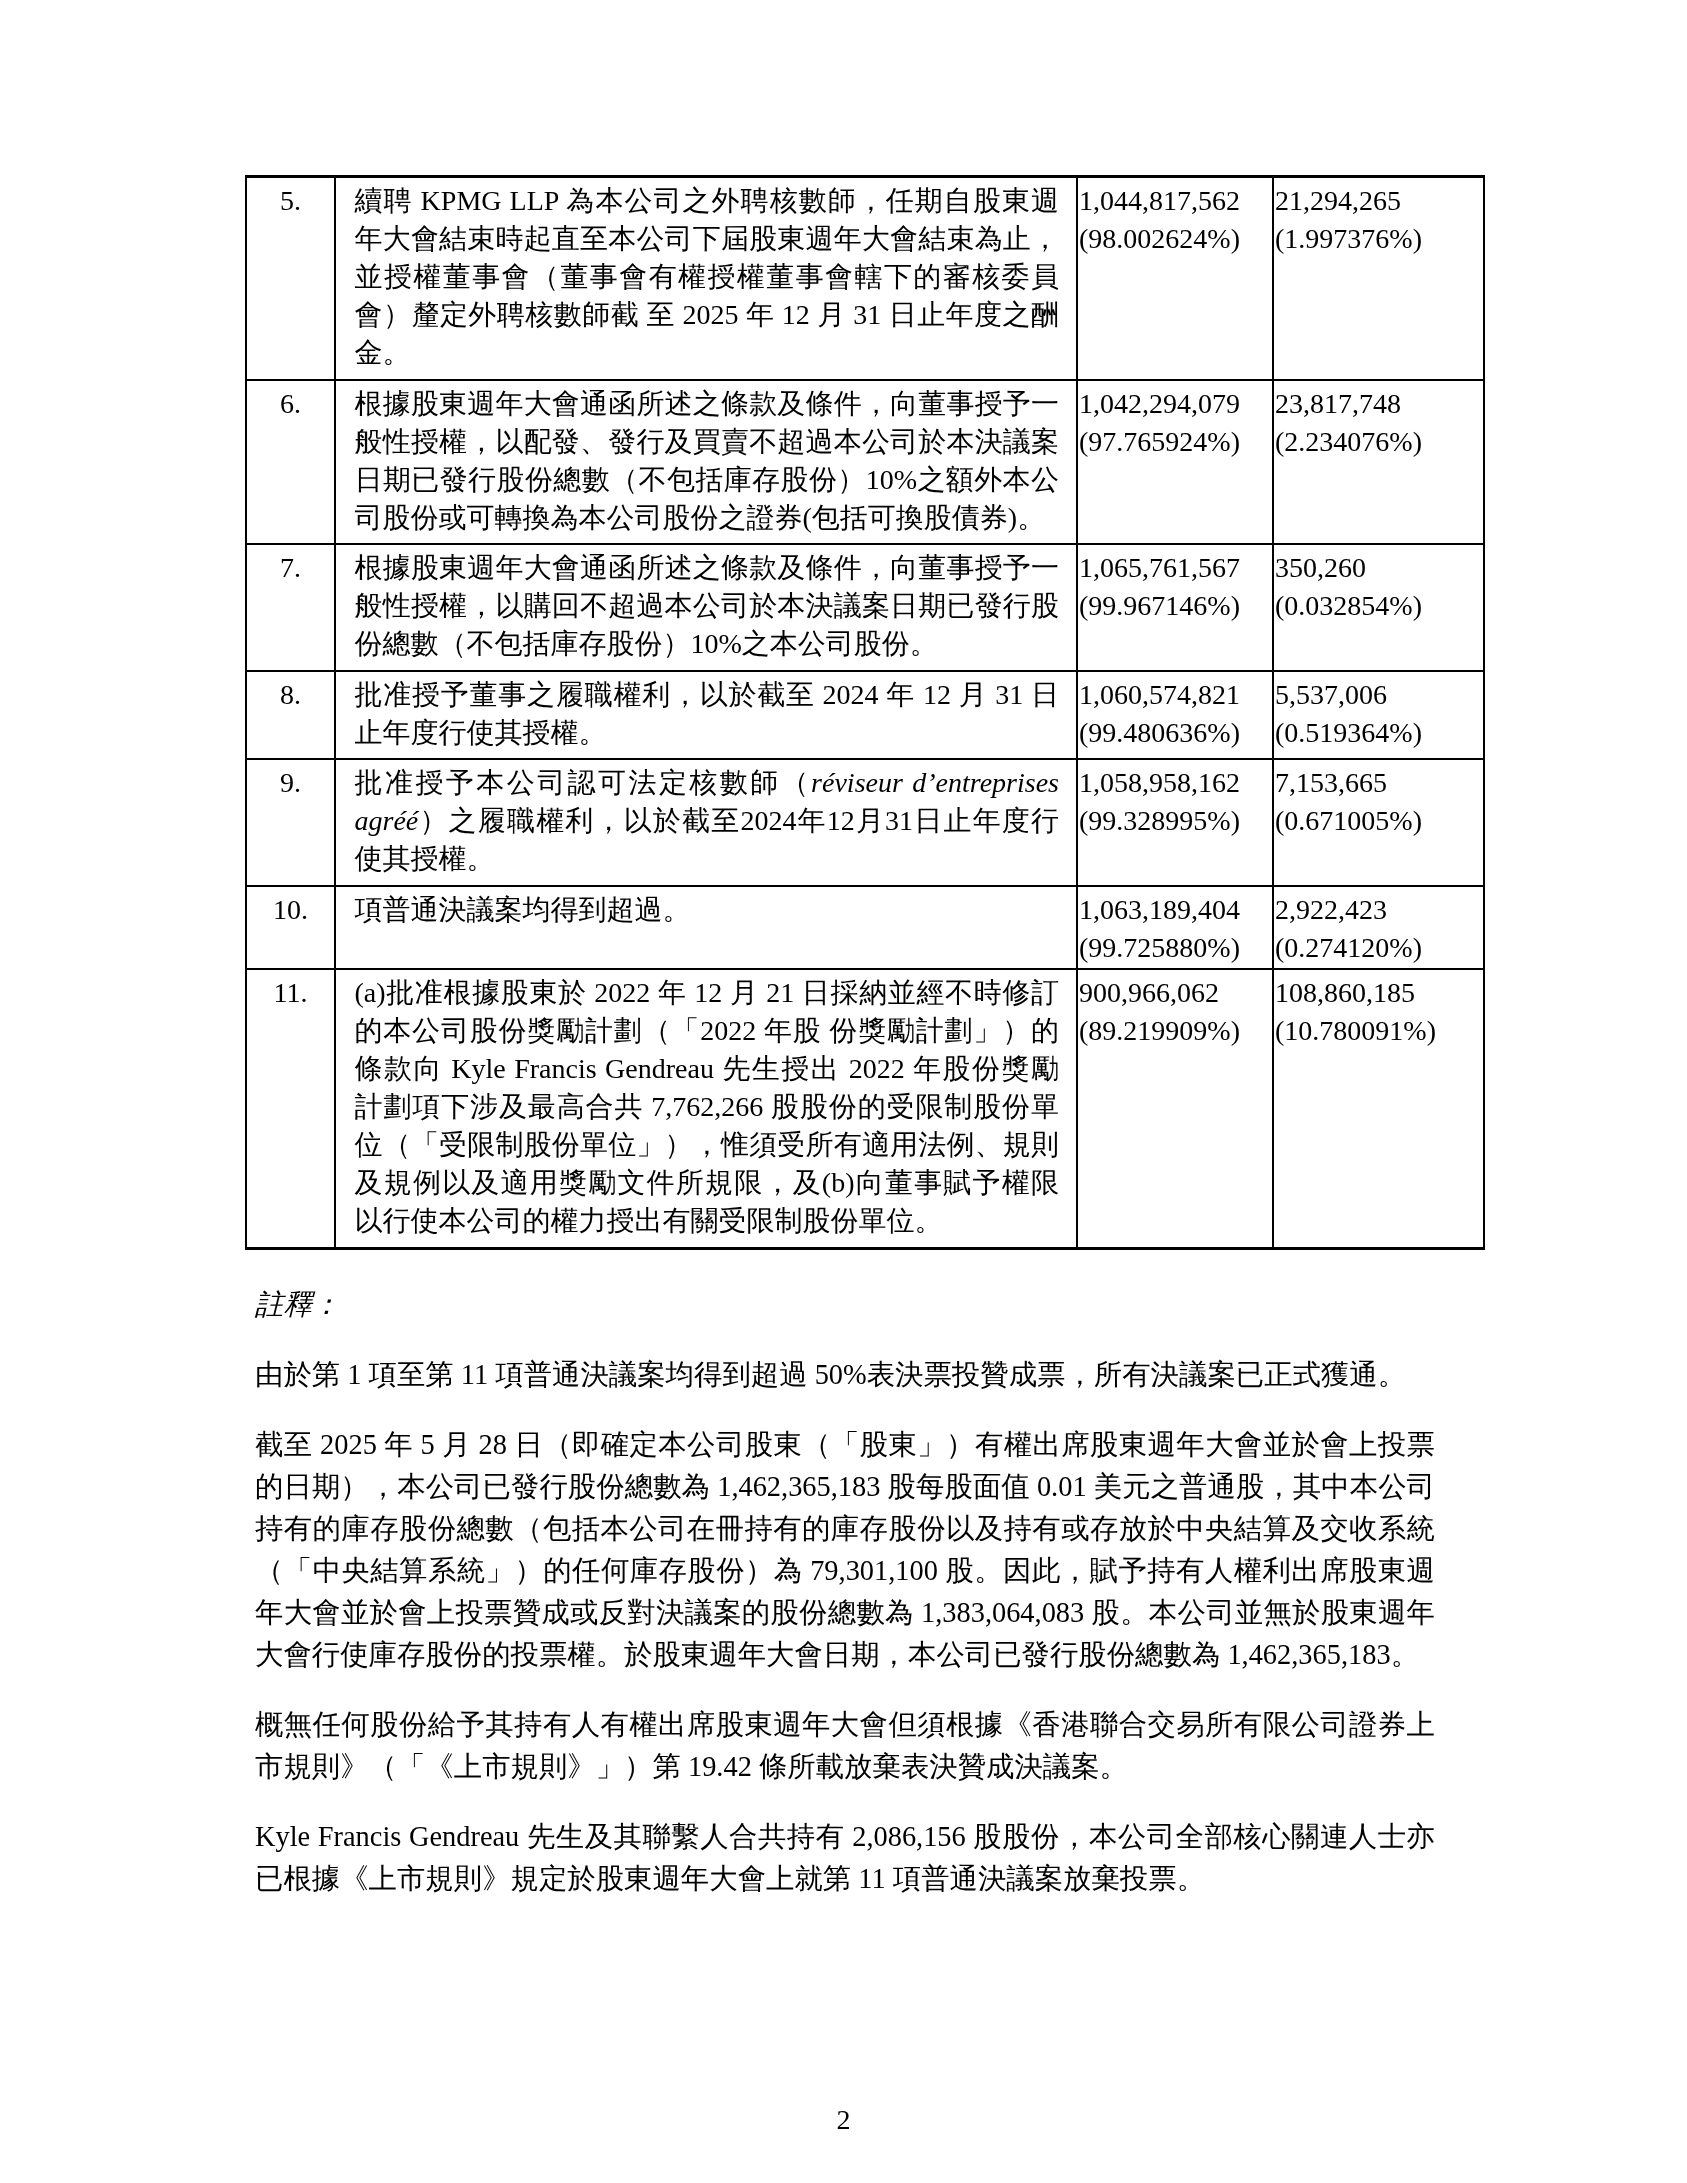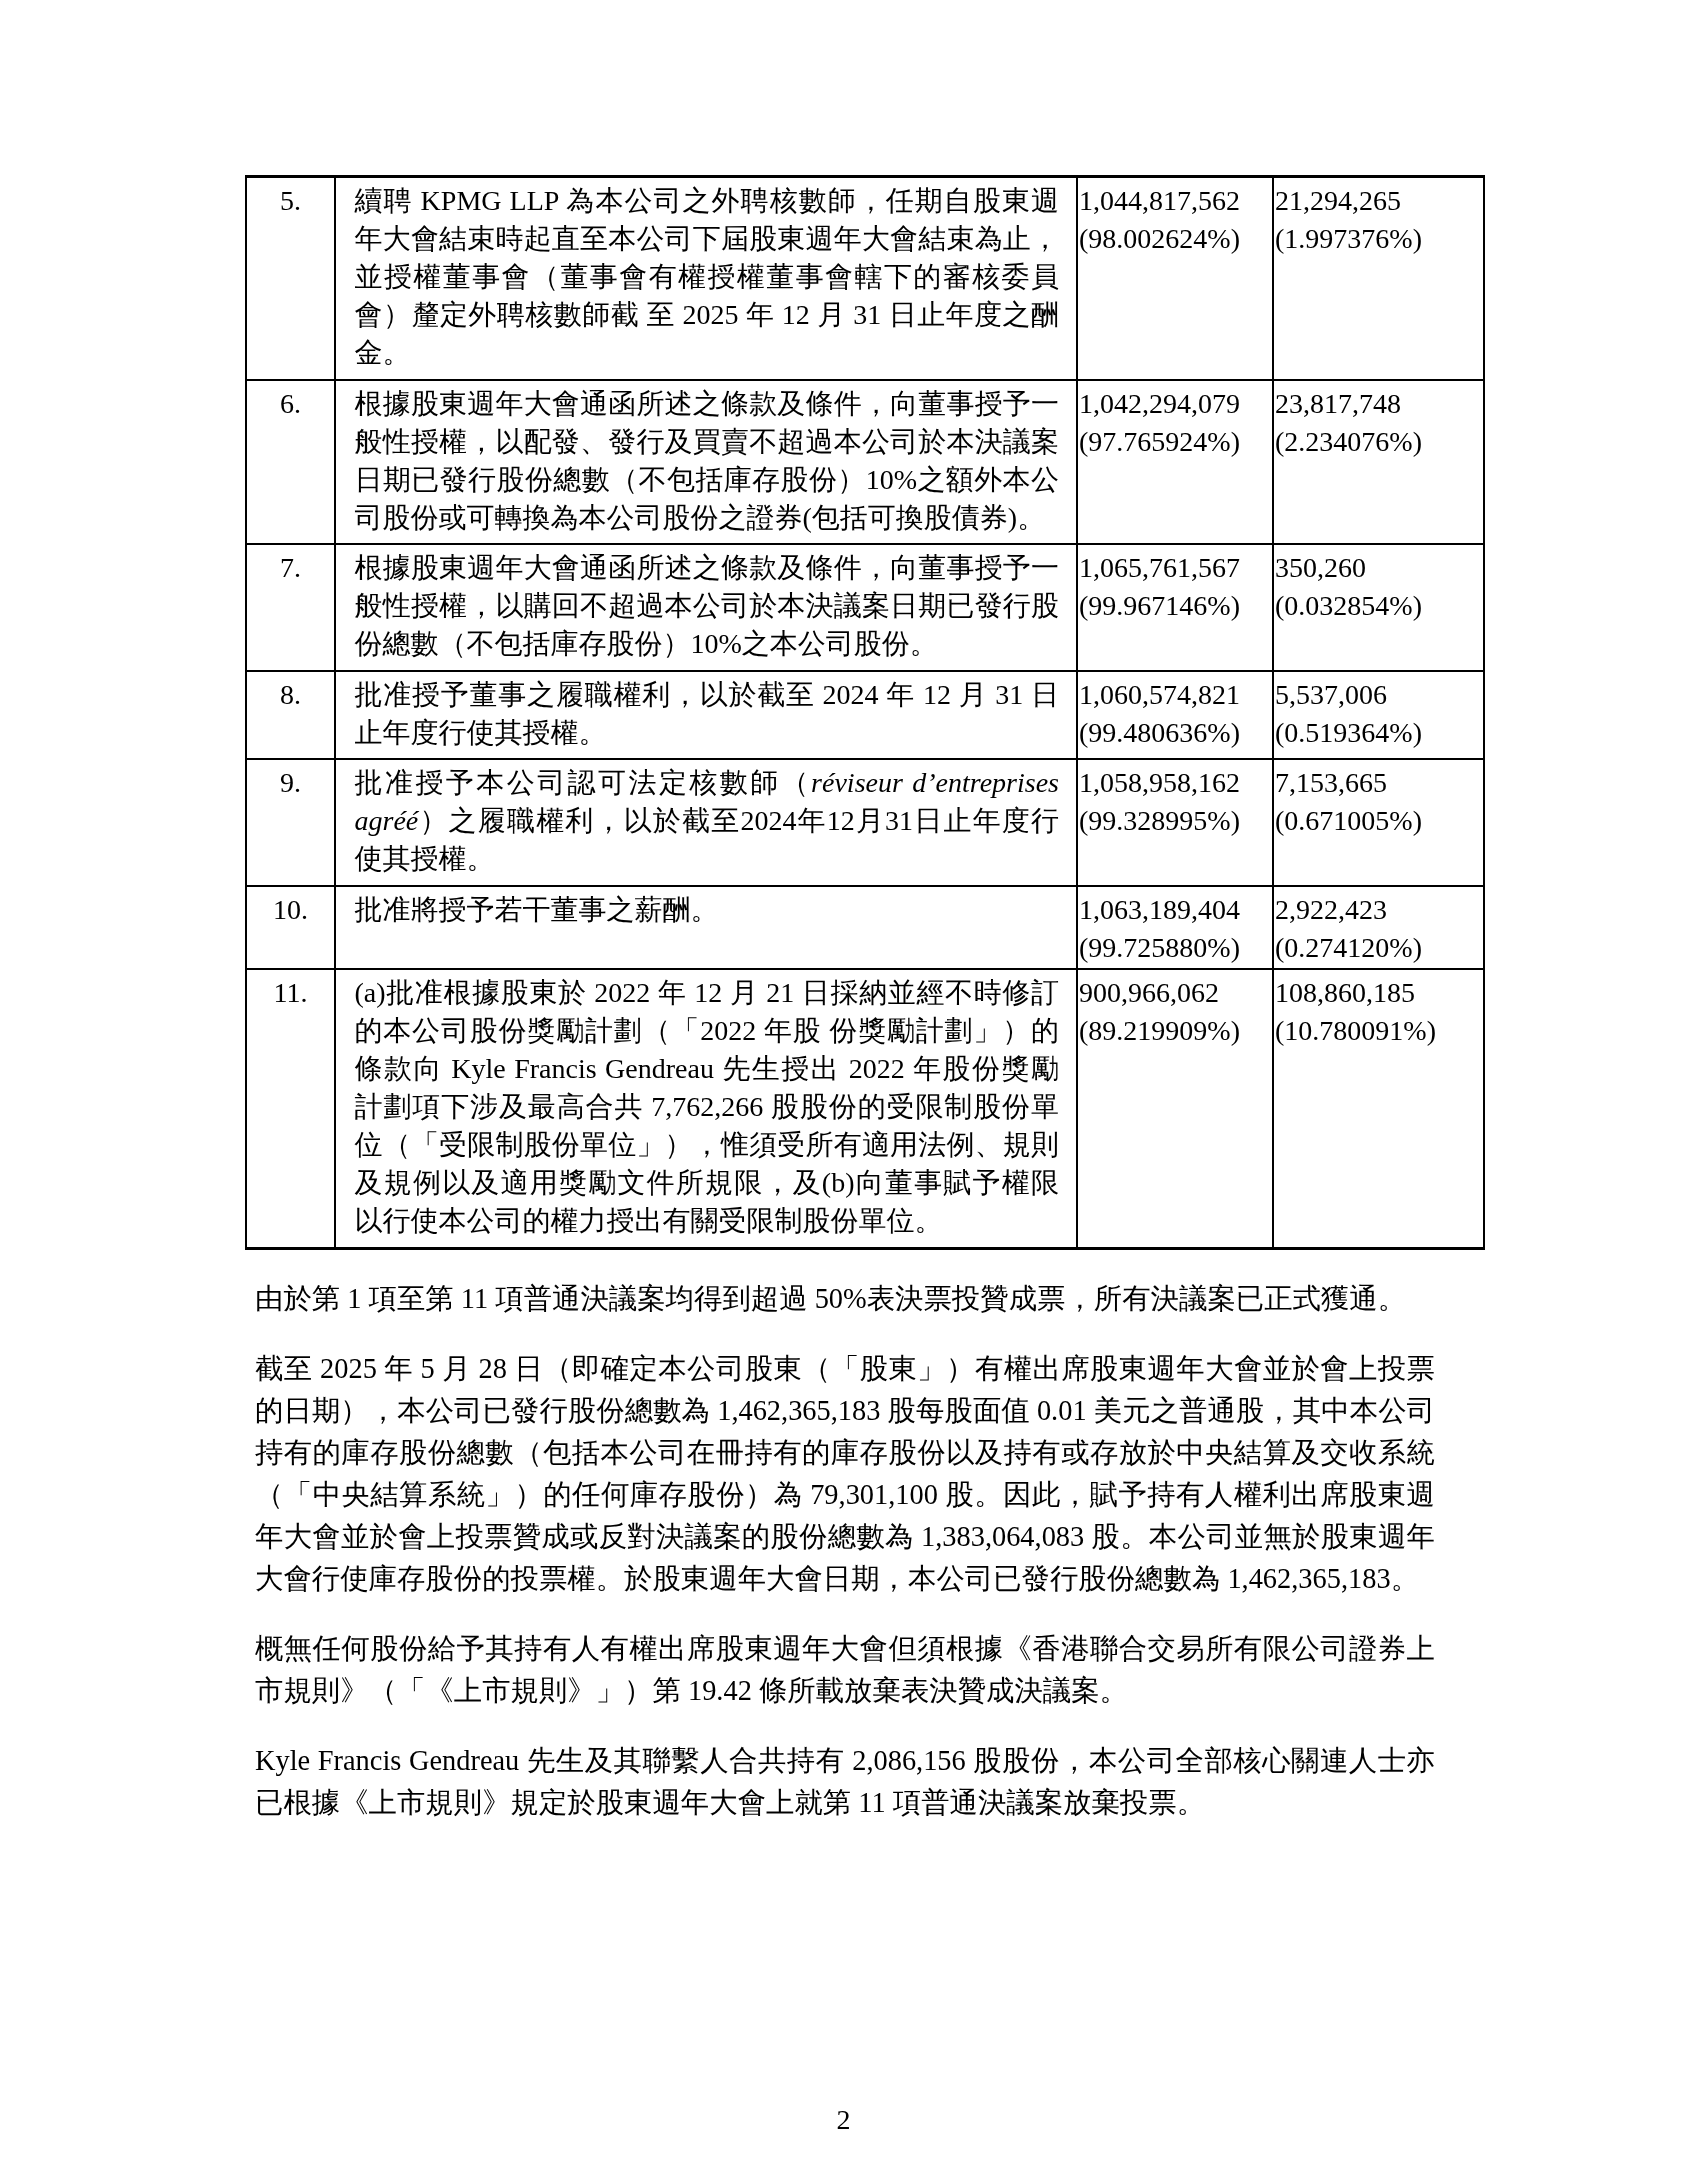--- a/index.html
+++ b/index.html
@@ -143,21 +143,21 @@
           <div>(99.328995%)</div>
         </td>
         <td class="c-num">
           <div>7,153,665</div>
           <div>(0.671005%)</div>
         </td>
       </tr>
 
       <tr>
         <td class="c-no">10.</td>
-        <td class="c-desc"><span>批准將授予若干董事之薪酬。</span></td>
+        <td class="c-desc"><span>項普通決議案均得到超過。</span></td>
         <td class="c-num">
           <div>1,063,189,404</div>
           <div>(99.725880%)</div>
         </td>
         <td class="c-num">
           <div>2,922,423</div>
           <div>(0.274120%)</div>
         </td>
       </tr>
 
@@ -170,20 +170,21 @@
         </td>
         <td class="c-num">
           <div>108,860,185</div>
           <div>(10.780091%)</div>
         </td>
       </tr>
     </tbody>
     </table>
 
     <section class="notes">
+      <p class="notes-heading">註釋：</p>
       <p class="body-para"><span>由於第 1 項至第 11 項普通決議案均得到超過 50%表決票投贊成票，所有決議案已正式獲通。</span></p>
       <p class="body-para"><span>截至 2025 年 5 月 28 日（即確定本公司股東（「</span><b>股東</b><span>」）有權出席股東週年大會並於會上投票的日期），本公司已發行股份總數為 1,462,365,183 股每股面值 0.01 美元之普通股，其中本公司持有的庫存股份總數（包括本公司在冊持有的庫存股份以及持有或存放於中央結算及交收系統（「</span><b>中央結算系統</b><span>」）的任何庫存股份）為 79,301,100 股。因此，賦予持有人權利出席股東週年大會並於會上投票贊成或反對決議案的股份總數為 1,383,064,083 股。本公司並無於股東週年大會行使庫存股份的投票權。於股東週年大會日期，本公司已發行股份總數為 1,462,365,183。</span></p>
       <p class="body-para"><span>概無任何股份給予其持有人有權出席股東週年大會但須根據《香港聯合交易所有限公司證券上市規則》（「</span><b>《上市規則》</b><span>」）第 19.42 條所載放棄表決贊成決議案。</span></p>
       <p class="body-para"><span>Kyle Francis Gendreau 先生及其聯繫人合共持有 2,086,156 股股份，本公司全部核心關連人士亦已根據《上市規則》規定於股東週年大會上就第 11 項普通決議案放棄投票。</span></p>
     </section>
 
   </div>
 
   <div class="page-number">2</div>
 

